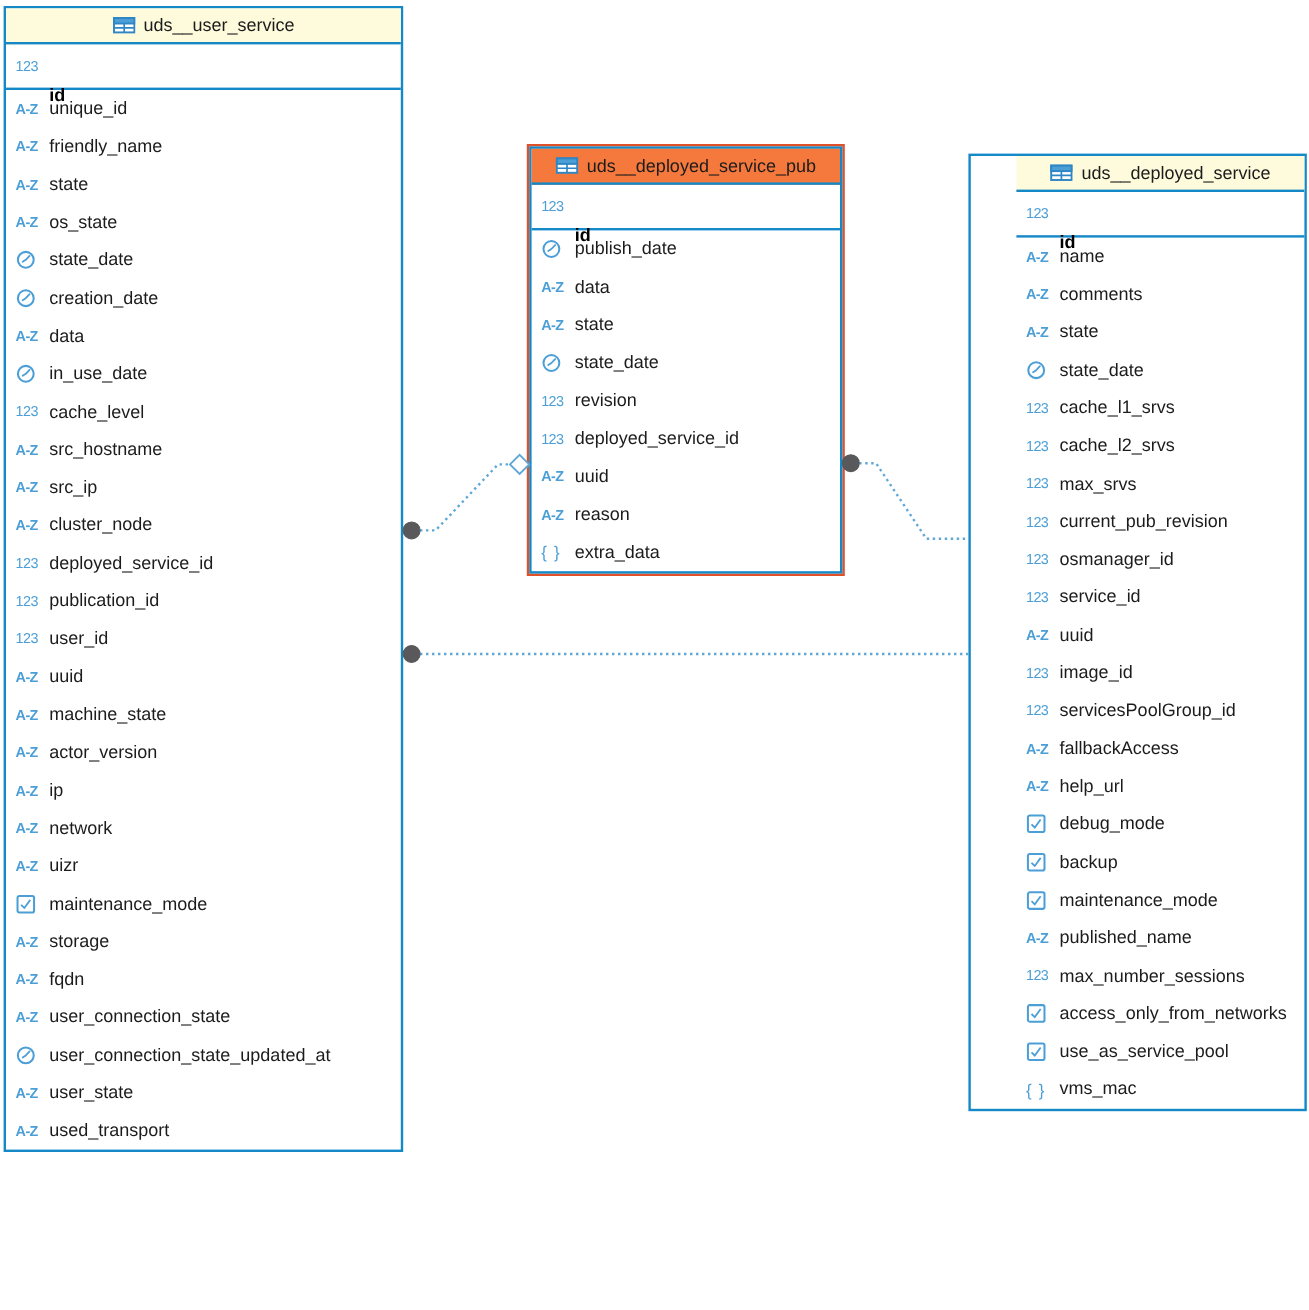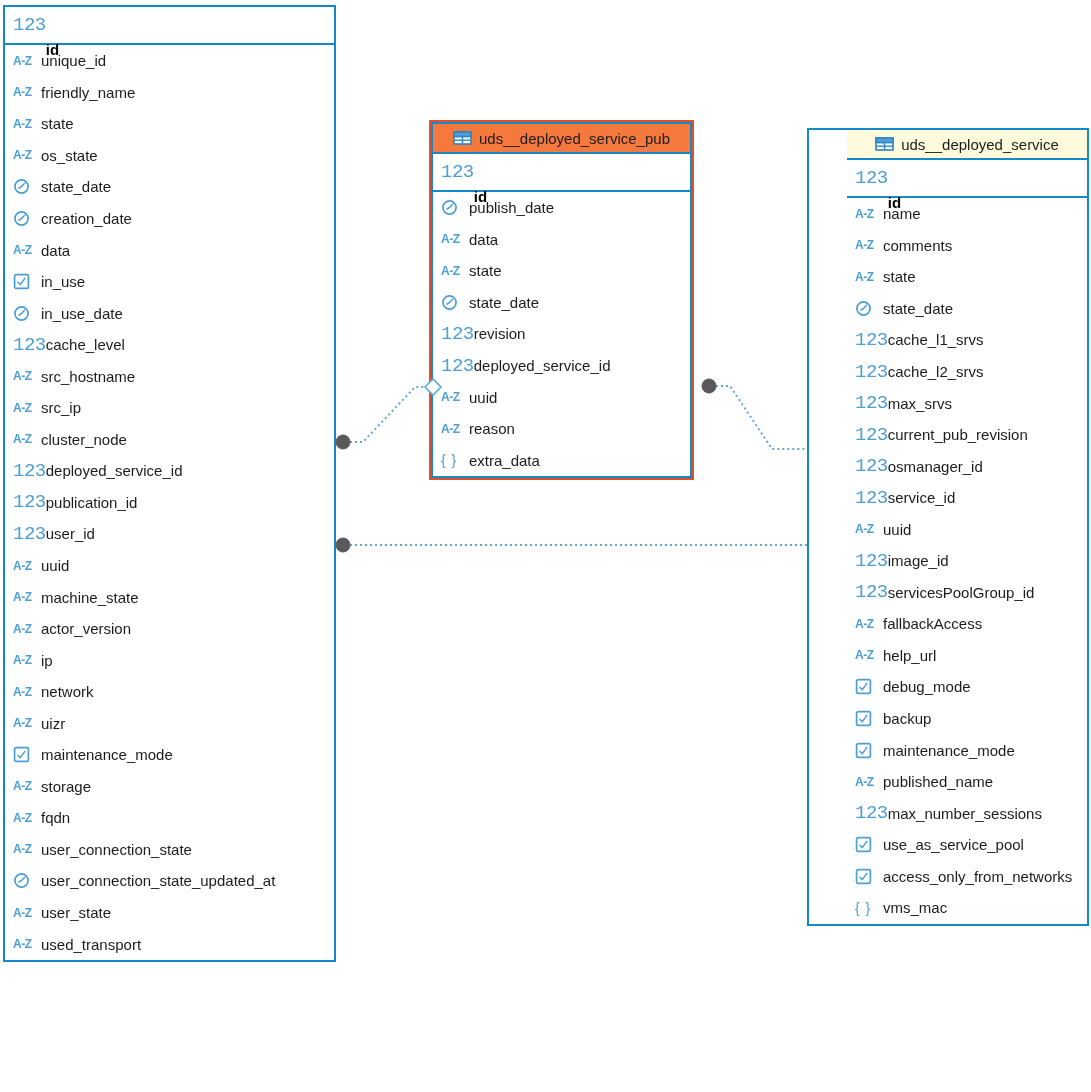--- a/index.html
+++ b/index.html
@@ -20,33 +20,42 @@
   .tbl.selected{box-shadow:0 0 0 2px var(--orange-line);}
   .tbl-header{height:30px;display:flex;align-items:center;justify-content:center;
     gap:7px;border-bottom:2px solid var(--blue);background:var(--yellow);
     font-size:15px;color:var(--text);}
   .tbl.selected .tbl-header{background:var(--orange-bg);}
   .pk-section{border-bottom:2px solid var(--blue);}
   .pk-section .row{height:36px;}
   .pk-section .col-label{font-weight:bold;color:#000;margin-top:48px;}
   .row{height:31.55px;display:flex;align-items:center;padding:0 6px 0 8px;}
   .icon-cell{flex:0 0 28px;display:flex;align-items:center;color:var(--icon-blue);}
-  .ic-num{font-size:19px;letter-spacing:-0.5px;font-family:Liberation Mono, monospace;}
+  .ic-num{font-size:12px;letter-spacing:-0.5px;}
   .ic-str{font-size:12px;font-weight:bold;letter-spacing:-0.5px;}
   .ic-json{font-size:14px;letter-spacing:1px;}
   .col-label{font-size:15px;color:var(--text);white-space:nowrap;}
   #rel-layer{position:absolute;left:0;top:0;width:1091px;height:1092px;
     pointer-events:none;z-index:5;}
 </style>
 </head>
 <body>
 
 <div id="canvas">
   <div id="tables-root">
       <div class="tbl" style="left: 3px; top: 5px; width: 333px;">
+        <div class="tbl-header">
+          <svg width="19" height="16" viewBox="0 0 19 16">
+            <rect x="1" y="2" width="17" height="12" fill="#fff" stroke="#2E86C4" stroke-width="1.6"></rect>
+            <rect x="1" y="2" width="17" height="4.6" fill="#4B9FD6" stroke="#2E86C4" stroke-width="1.6"></rect>
+            <line x1="9.5" y1="6.6" x2="9.5" y2="14" stroke="#2E86C4" stroke-width="1.4"></line>
+            <line x1="1" y1="10.2" x2="18" y2="10.2" stroke="#2E86C4" stroke-width="1.4"></line>
+          </svg>
+          <span>uds__user_service</span>
+        </div>
         <div class="pk-section">
           <div class="row">
             <span class="icon-cell">
               <span class="ic-num">123</span>
             </span>
             <span class="col-label">id</span>
           </div>
         </div>
         <div>
           <div class="row">
@@ -89,124 +98,115 @@
                 <path d="M8.5 8.5 L11.6 5.2 M8.5 8.5 L5.9 10.2" fill="none" stroke="#4B9FD6" stroke-width="1.5" stroke-linecap="round"></path>
               </svg>
             </span>
             <span class="col-label">creation_date</span>
           </div>
           <div class="row">
             <span class="icon-cell">
               <span class="ic-str">A-Z</span>
             </span>
             <span class="col-label">data</span>
+          </div>
+          <div class="row">
+            <span class="icon-cell">
+              <svg width="17" height="17" viewBox="0 0 17 17">
+                <circle cx="8.5" cy="8.5" r="6.6" fill="none" stroke="#4B9FD6" stroke-width="1.7"></circle>
+                <path d="M8.5 8.5 L11.6 5.2 M8.5 8.5 L5.9 10.2" fill="none" stroke="#4B9FD6" stroke-width="1.5" stroke-linecap="round"></path>
+              </svg>
+            </span>
+            <span class="col-label">in_use_date</span>
+          </div>
+          <div class="row">
+            <span class="icon-cell">
+              <span class="ic-num">123</span>
+            </span>
+            <span class="col-label">cache_level</span>
+          </div>
+          <div class="row">
+            <span class="icon-cell">
+              <span class="ic-str">A-Z</span>
+            </span>
+            <span class="col-label">src_hostname</span>
+          </div>
+          <div class="row">
+            <span class="icon-cell">
+              <span class="ic-str">A-Z</span>
+            </span>
+            <span class="col-label">src_ip</span>
+          </div>
+          <div class="row">
+            <span class="icon-cell">
+              <span class="ic-str">A-Z</span>
+            </span>
+            <span class="col-label">cluster_node</span>
+          </div>
+          <div class="row">
+            <span class="icon-cell">
+              <span class="ic-num">123</span>
+            </span>
+            <span class="col-label">deployed_service_id</span>
+          </div>
+          <div class="row">
+            <span class="icon-cell">
+              <span class="ic-num">123</span>
+            </span>
+            <span class="col-label">publication_id</span>
+          </div>
+          <div class="row">
+            <span class="icon-cell">
+              <span class="ic-num">123</span>
+            </span>
+            <span class="col-label">user_id</span>
+          </div>
+          <div class="row">
+            <span class="icon-cell">
+              <span class="ic-str">A-Z</span>
+            </span>
+            <span class="col-label">uuid</span>
+          </div>
+          <div class="row">
+            <span class="icon-cell">
+              <span class="ic-str">A-Z</span>
+            </span>
+            <span class="col-label">machine_state</span>
+          </div>
+          <div class="row">
+            <span class="icon-cell">
+              <span class="ic-str">A-Z</span>
+            </span>
+            <span class="col-label">actor_version</span>
+          </div>
+          <div class="row">
+            <span class="icon-cell">
+              <span class="ic-str">A-Z</span>
+            </span>
+            <span class="col-label">ip</span>
+          </div>
+          <div class="row">
+            <span class="icon-cell">
+              <span class="ic-str">A-Z</span>
+            </span>
+            <span class="col-label">network</span>
+          </div>
+          <div class="row">
+            <span class="icon-cell">
+              <span class="ic-str">A-Z</span>
+            </span>
+            <span class="col-label">uizr</span>
           </div>
           <div class="row">
             <span class="icon-cell">
               <svg width="17" height="17" viewBox="0 0 17 17">
                 <rect x="1.6" y="1.6" width="13.8" height="13.8" rx="1.5" fill="#fff" stroke="#4B9FD6" stroke-width="1.7"></rect>
                 <path d="M4.6 9 L7.3 11.6 L12.2 4.9" fill="none" stroke="#4B9FD6" stroke-width="1.5"></path>
               </svg>
             </span>
-            <span class="col-label">in_use</span>
-          </div>
-          <div class="row">
-            <span class="icon-cell">
-              <svg width="17" height="17" viewBox="0 0 17 17">
-                <circle cx="8.5" cy="8.5" r="6.6" fill="none" stroke="#4B9FD6" stroke-width="1.7"></circle>
-                <path d="M8.5 8.5 L11.6 5.2 M8.5 8.5 L5.9 10.2" fill="none" stroke="#4B9FD6" stroke-width="1.5" stroke-linecap="round"></path>
-              </svg>
-            </span>
-            <span class="col-label">in_use_date</span>
-          </div>
-          <div class="row">
-            <span class="icon-cell">
-              <span class="ic-num">123</span>
-            </span>
-            <span class="col-label">cache_level</span>
-          </div>
-          <div class="row">
-            <span class="icon-cell">
-              <span class="ic-str">A-Z</span>
-            </span>
-            <span class="col-label">src_hostname</span>
-          </div>
-          <div class="row">
-            <span class="icon-cell">
-              <span class="ic-str">A-Z</span>
-            </span>
-            <span class="col-label">src_ip</span>
-          </div>
-          <div class="row">
-            <span class="icon-cell">
-              <span class="ic-str">A-Z</span>
-            </span>
-            <span class="col-label">cluster_node</span>
-          </div>
-          <div class="row">
-            <span class="icon-cell">
-              <span class="ic-num">123</span>
-            </span>
-            <span class="col-label">deployed_service_id</span>
-          </div>
-          <div class="row">
-            <span class="icon-cell">
-              <span class="ic-num">123</span>
-            </span>
-            <span class="col-label">publication_id</span>
-          </div>
-          <div class="row">
-            <span class="icon-cell">
-              <span class="ic-num">123</span>
-            </span>
-            <span class="col-label">user_id</span>
-          </div>
-          <div class="row">
-            <span class="icon-cell">
-              <span class="ic-str">A-Z</span>
-            </span>
-            <span class="col-label">uuid</span>
-          </div>
-          <div class="row">
-            <span class="icon-cell">
-              <span class="ic-str">A-Z</span>
-            </span>
-            <span class="col-label">machine_state</span>
-          </div>
-          <div class="row">
-            <span class="icon-cell">
-              <span class="ic-str">A-Z</span>
-            </span>
-            <span class="col-label">actor_version</span>
-          </div>
-          <div class="row">
-            <span class="icon-cell">
-              <span class="ic-str">A-Z</span>
-            </span>
-            <span class="col-label">ip</span>
-          </div>
-          <div class="row">
-            <span class="icon-cell">
-              <span class="ic-str">A-Z</span>
-            </span>
-            <span class="col-label">network</span>
-          </div>
-          <div class="row">
-            <span class="icon-cell">
-              <span class="ic-str">A-Z</span>
-            </span>
-            <span class="col-label">uizr</span>
-          </div>
-          <div class="row">
-            <span class="icon-cell">
-              <svg width="17" height="17" viewBox="0 0 17 17">
-                <rect x="1.6" y="1.6" width="13.8" height="13.8" rx="1.5" fill="#fff" stroke="#4B9FD6" stroke-width="1.7"></rect>
-                <path d="M4.6 9 L7.3 11.6 L12.2 4.9" fill="none" stroke="#4B9FD6" stroke-width="1.5"></path>
-              </svg>
-            </span>
             <span class="col-label">maintenance_mode</span>
           </div>
           <div class="row">
             <span class="icon-cell">
               <span class="ic-str">A-Z</span>
             </span>
             <span class="col-label">storage</span>
           </div>
           <div class="row">
             <span class="icon-cell">
@@ -236,21 +236,21 @@
             <span class="col-label">user_state</span>
           </div>
           <div class="row">
             <span class="icon-cell">
               <span class="ic-str">A-Z</span>
             </span>
             <span class="col-label">used_transport</span>
           </div>
         </div>
       </div>
-      <div class="tbl selected" style="left: 431px; top: 122px; width: 261px;">
+      <div class="tbl selected" style="left: 441px; top: 122px; width: 261px;">
         <div class="tbl-header">
           <svg width="19" height="16" viewBox="0 0 19 16">
             <rect x="1" y="2" width="17" height="12" fill="#fff" stroke="#2E86C4" stroke-width="1.6"></rect>
             <rect x="1" y="2" width="17" height="4.6" fill="#4B9FD6" stroke="#2E86C4" stroke-width="1.6"></rect>
             <line x1="9.5" y1="6.6" x2="9.5" y2="14" stroke="#2E86C4" stroke-width="1.4"></line>
             <line x1="1" y1="10.2" x2="18" y2="10.2" stroke="#2E86C4" stroke-width="1.4"></line>
           </svg>
           <span>uds__deployed_service_pub</span>
         </div>
         <div class="pk-section">
@@ -475,30 +475,30 @@
             </span>
             <span class="col-label">max_number_sessions</span>
           </div>
           <div class="row">
             <span class="icon-cell">
               <svg width="17" height="17" viewBox="0 0 17 17">
                 <rect x="1.6" y="1.6" width="13.8" height="13.8" rx="1.5" fill="#fff" stroke="#4B9FD6" stroke-width="1.7"></rect>
                 <path d="M4.6 9 L7.3 11.6 L12.2 4.9" fill="none" stroke="#4B9FD6" stroke-width="1.5"></path>
               </svg>
             </span>
-            <span class="col-label">use_as_service_pool</span>
+            <span class="col-label">access_only_from_networks</span>
           </div>
           <div class="row">
             <span class="icon-cell">
               <svg width="17" height="17" viewBox="0 0 17 17">
                 <rect x="1.6" y="1.6" width="13.8" height="13.8" rx="1.5" fill="#fff" stroke="#4B9FD6" stroke-width="1.7"></rect>
                 <path d="M4.6 9 L7.3 11.6 L12.2 4.9" fill="none" stroke="#4B9FD6" stroke-width="1.5"></path>
               </svg>
             </span>
-            <span class="col-label">access_only_from_networks</span>
+            <span class="col-label">use_as_service_pool</span>
           </div>
           <div class="row">
             <span class="icon-cell">
               <span class="ic-json">{ }</span>
             </span>
             <span class="col-label">vms_mac</span>
           </div>
         </div>
       </div>
     </div>

